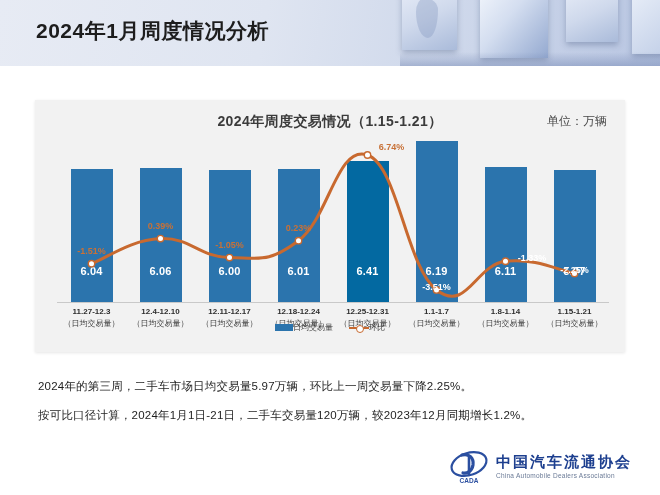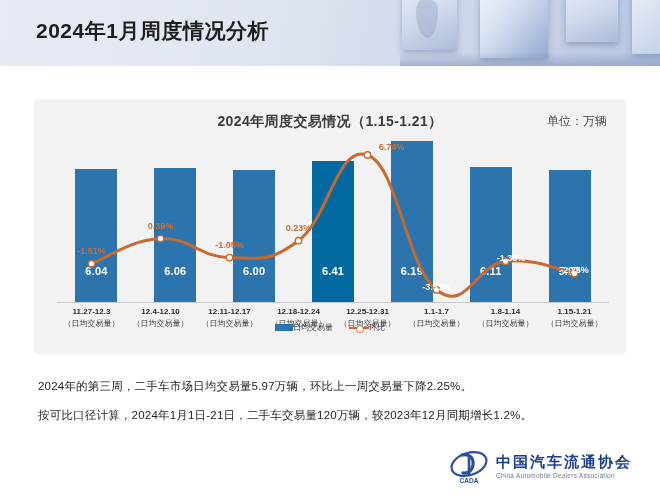--- a/index.html
+++ b/index.html
@@ -305,20 +305,25 @@
           </div>
         </div>
         <div class="bar-slot">
           <div class="bar" style="height: 134.731px; background: rgb(43, 116, 173);">
             <span class="bar-value">6.06</span>
           </div>
         </div>
         <div class="bar-slot">
           <div class="bar" style="height: 133.397px; background: rgb(43, 116, 173);">
             <span class="bar-value">6.00</span>
+          </div>
+        </div>
+        <div class="bar-slot">
+          <div class="bar" style="height: 133.619px; background: rgb(43, 116, 173);">
+            <span class="bar-value">6.01</span>
           </div>
         </div>
         <div class="bar-slot">
           <div class="bar" style="height: 142.513px; background: #0369a1;">
             <span class="bar-value">6.41</span>
           </div>
         </div>
         <div class="bar-slot">
           <div class="bar" style="height: 162px; background: rgb(43, 116, 173);">
             <span class="bar-value">6.19</span>
@@ -346,21 +351,21 @@
         <circle cx="448.5" cy="116.26166666666667" r="3.2" fill="#ffffff" stroke="#c8692f" stroke-width="1.4" vector-effect="non-scaling-stroke"></circle>
         <circle cx="517.5" cy="128.375" r="3.2" fill="#ffffff" stroke="#c8692f" stroke-width="1.4" vector-effect="non-scaling-stroke"></circle>
       </svg>
     <div class="line-layer" id="pctLabels">
         <div class="pct-label outside" style="left: 34.5px; top: 110.632px;">-1.51%</div>
         <div class="pct-label outside" style="left: 103.5px; top: 85.615px;">0.39%</div>
         <div class="pct-label outside" style="left: 172.5px; top: 104.575px;">-1.05%</div>
         <div class="pct-label outside" style="left: 241.5px; top: 87.7217px;">0.23%</div>
         <div class="pct-label outside" style="left: 310.5px; top: 7px; padding-left: 48px;">6.74%</div>
         <div class="pct-label inside" style="left: 379.5px; top: 146.965px;">-3.51%</div>
-        <div class="pct-label inside" style="left: 454px; top: 118.262px;">-1.33%</div>
+        <div class="pct-label inside" style="left: 475px; top: 118.262px;">-1.33%</div>
         <div class="pct-label inside" style="left: 517.5px; top: 130.375px;">-2.25%</div>
       </div>
     <div class="axis-line"></div>
   </div>
 
   <div class="xaxis" id="xaxis">
       <div class="xlabel">
         <span class="main">11.27-12.3</span>
         <span class="sub">（日均交易量）</span>
       </div>

